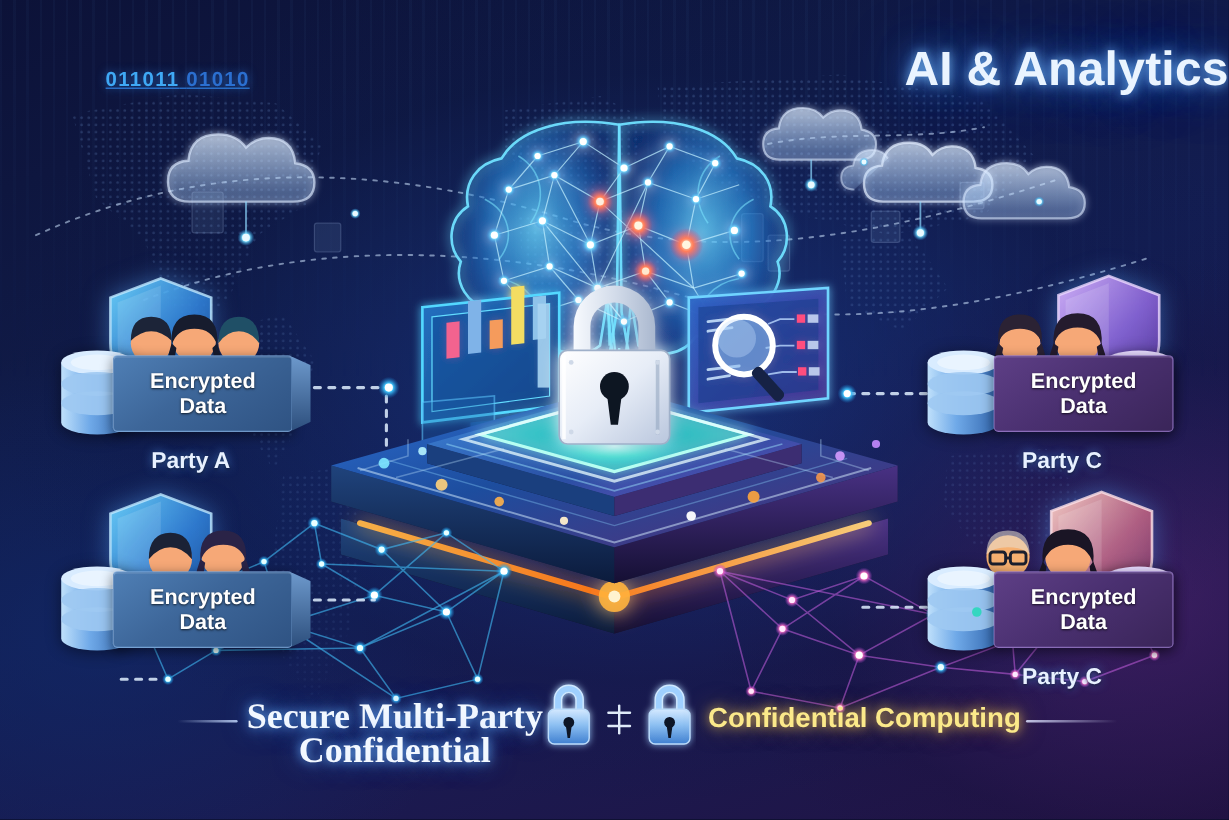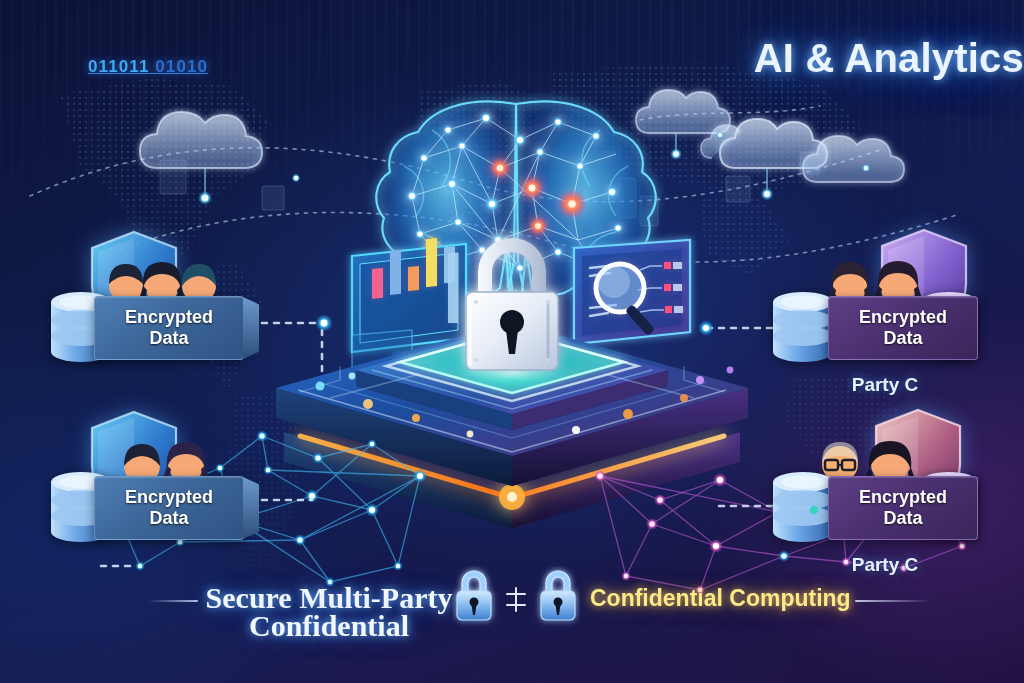--- a/index.html
+++ b/index.html
@@ -740,20 +740,21 @@
       <ellipse cx="33" cy="12" rx="30" ry="10" fill="#d9ecff"></ellipse>
       <ellipse cx="33" cy="30" rx="30" ry="10" fill="#9fc9f2" fill-opacity=".9"></ellipse>
       <ellipse cx="33" cy="46" rx="30" ry="10" fill="#9fc9f2" fill-opacity=".9"></ellipse>
       <ellipse cx="33" cy="12" rx="22" ry="6.5" fill="#f0f8ff" fill-opacity=".7"></ellipse>
     </svg>
     <div class="enc-banner enc-blue">
       <span>Encrypted</span>
       <span>Data</span>
       <span class="fold"></span>
     </div>
+    <div class="party-label">Party A</div>
   </div>
 
   <div class="party" id="partyB">
     <svg class="shield" viewBox="0 0 92 104">
       <path d="M46 2 L88 18 L88 56 C88 80 68 96 46 102 C24 96 4 80 4 56 L4 18 Z" fill="url(#shA)" stroke="#bfe8ff" stroke-width="2.2" stroke-opacity=".8"></path>
       <path d="M46 8 L46 98 C26 92 10 78 10 56 L10 22 Z" fill="#ffffff" fill-opacity=".12"></path>
     </svg>
     <svg class="people" viewBox="0 0 132 104">
       <path d="M18 104 q0 -32 28 -36 q28 4 28 36 Z" fill="#2b3550"></path>
       <circle cx="46" cy="44" r="18" fill="#f6a877"></circle>

